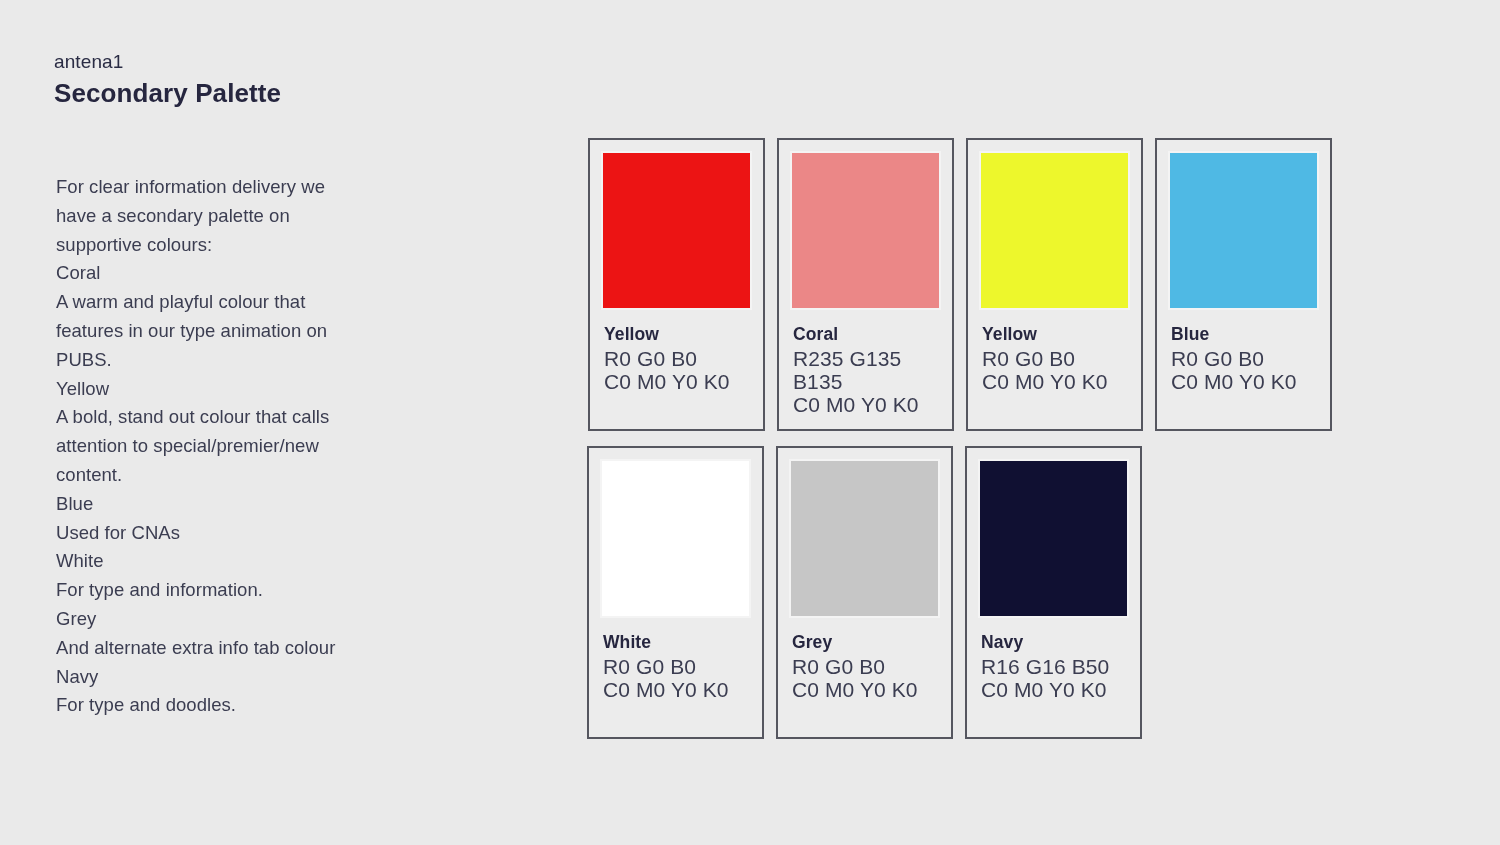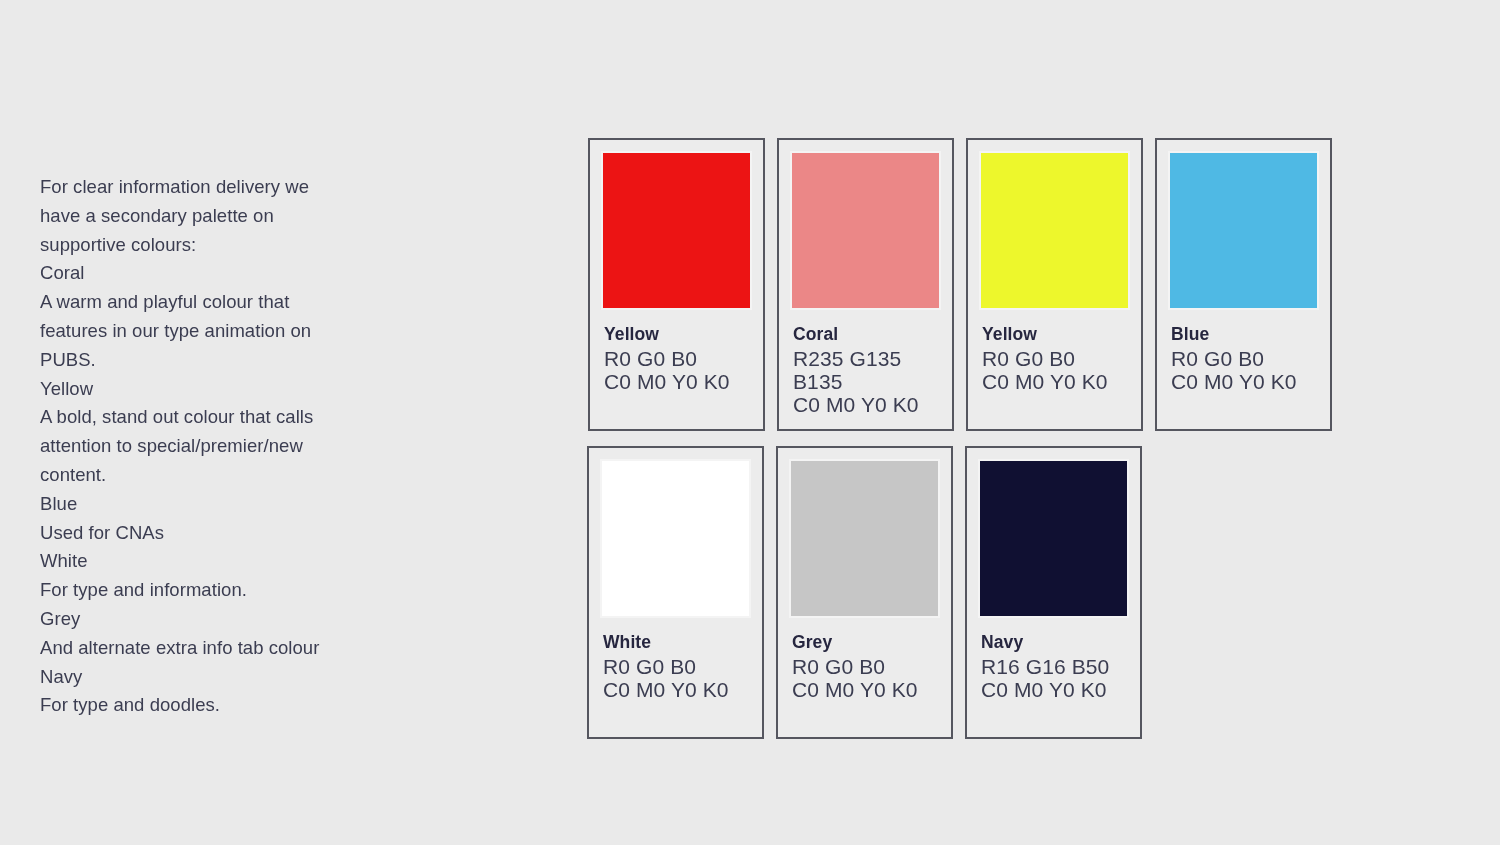--- a/index.html
+++ b/index.html
@@ -34,21 +34,21 @@
     line-height: 34px;
     font-weight: bold;
     color: #26263f;
     letter-spacing: 0.1px;
     margin-top: 2px;
   }
 
   
   #description {
     position: absolute;
-    left: 40px;
+    left: 56px;
     top: 173px;
     width: 400px;
   }
   #description p {
     margin: 0;
     font-size: 18.5px;
     line-height: 28.8px;
     color: #3b3d51;
     letter-spacing: 0.05px;
     white-space: pre-wrap;
@@ -120,20 +120,22 @@
     letter-spacing: 0.1px;
   }
   .swatch-rgb {
     margin-top: 2px;
   }
 </style>
 </head>
 <body>
 
 <div id="header">
+  <div id="brand-label">antena1</div>
+  <div id="page-title">Secondary Palette</div>
 </div>
 
 <div id="description">
   <p>For clear information delivery we
 have a secondary palette on
 supportive colours:
 Coral
 A warm and playful colour that
 features in our type animation on
 PUBS.

